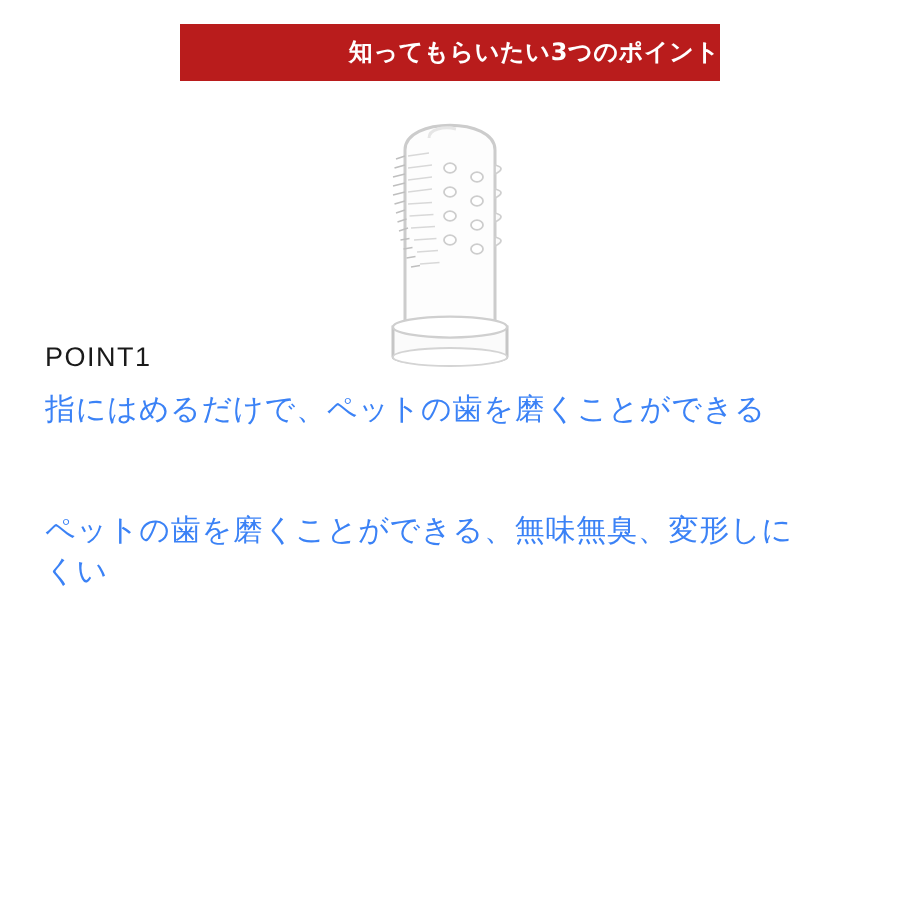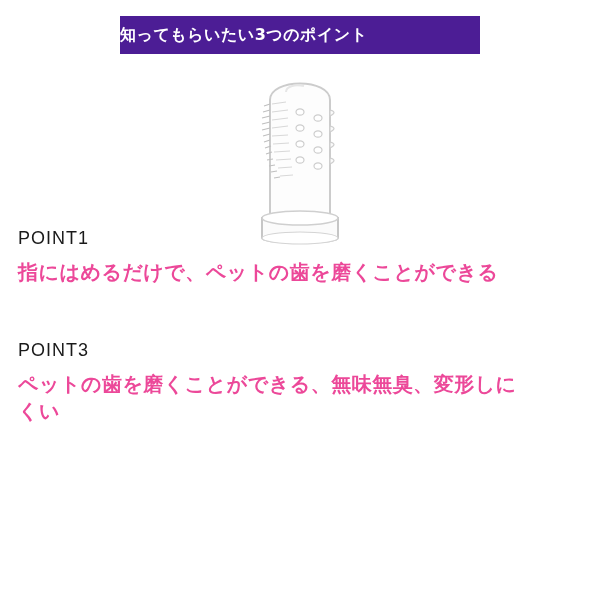--- a/index.html
+++ b/index.html
@@ -22,25 +22,25 @@
     background: #ffffff;
   }
 
   
   .header-badge {
     position: absolute;
     top: 16px;
     left: 120px;
     width: 360px;
     height: 38px;
-    background: #4c1d95;
+    background: #b91c1c;
     color: #ffffff;
     display: flex;
     align-items: center;
-    justify-content: flex-start;
+    justify-content: flex-end;
     font-size: 16px;
     font-weight: 700;
     letter-spacing: 0.5px;
     font-family: "DejaVu Sans", "Liberation Sans", sans-serif;
   }
 
   
   .product-area {
     position: absolute;
     top: 60px;
@@ -50,38 +50,38 @@
   }
   .product-svg {
     display: block;
     margin: 0 auto;
   }
 
   
   .points {
     position: absolute;
     top: 228px;
-    left: 0;
+    left: 12px;
     width: 551px;
   }
   .point-block {
     padding: 0 18px;
     margin-bottom: 34px;
   }
   .point-label {
     font-size: 18px;
     color: #1a1a1a;
     letter-spacing: 1px;
     font-family: "Liberation Sans", sans-serif;
     margin-bottom: 10px;
   }
   .point-text {
     font-size: 20px;
-    font-weight: 700;
-    color: #ec4899;
+    font-weight: 400;
+    color: #3b82f6;
     letter-spacing: 0.5px;
     line-height: 1.35;
     font-family: "DejaVu Sans", "Liberation Sans", sans-serif;
   }
   .point-block:nth-child(1) { margin-bottom: 54px; }
   .point-block:nth-child(2) { margin-bottom: 40px; }
 </style>
 </head>
 <body>
 
@@ -153,18 +153,17 @@
 
   <div class="points">
 
     <div class="point-block">
       <div class="point-label">POINT1</div>
       <div class="point-text">指にはめるだけで、ペットの歯を磨くことができる</div>
     </div>
 
 
     <div class="point-block">
-      <div class="point-label">POINT3</div>
       <div class="point-text">ペットの歯を磨くことができる、無味無臭、変形しにくい</div>
     </div>
 
   </div>
 </div>
 
 </body></html>

